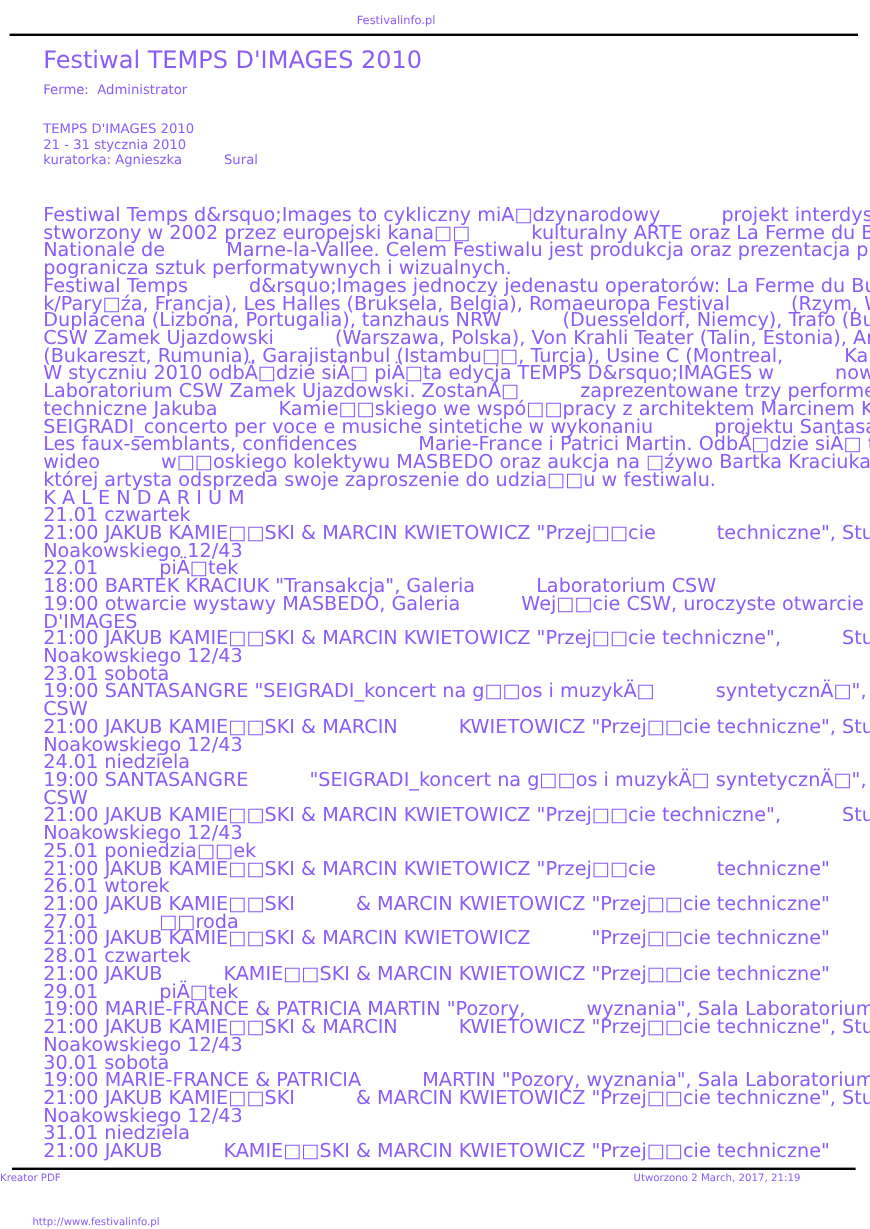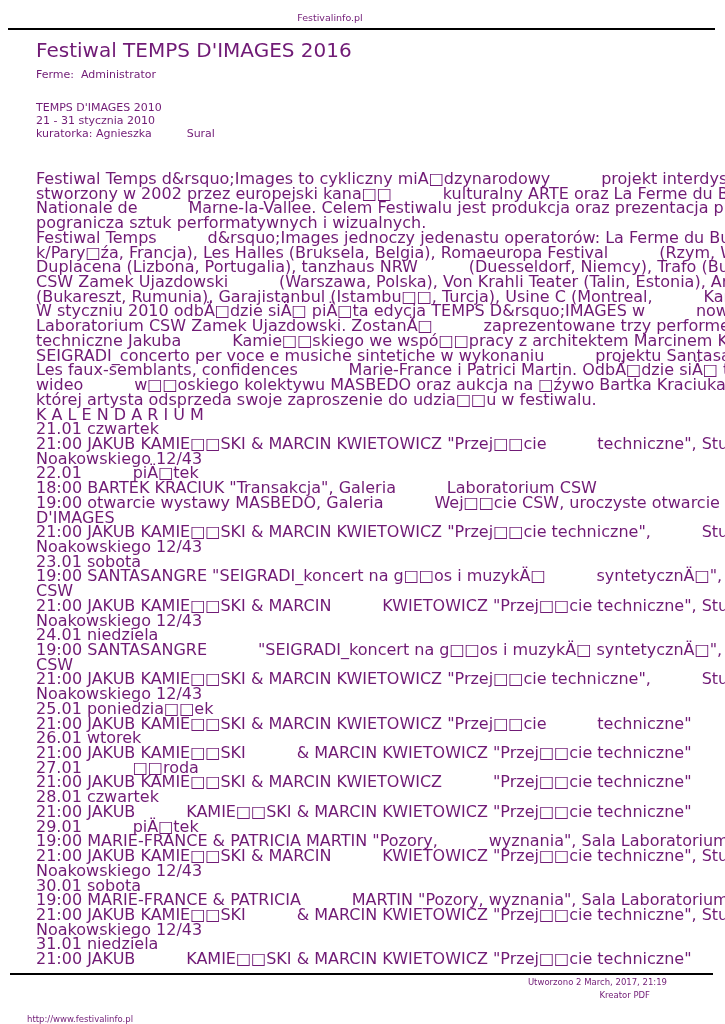--- a/index.html
+++ b/index.html
@@ -1,21 +1,21 @@
 <!DOCTYPE html>
 <html><head>
 <meta charset="utf-8">
 <style>
   html, body { margin: 0; padding: 0; background: #ffffff; }
   .page {
     position: relative;
     width: 725px;
     height: 1024px;
     background: #ffffff;
-    color: #701a75;
+    color: #8b5cf6;
     font-family: "DejaVu Sans", sans-serif;
     overflow: hidden;
   }
   .site-header {
     position: absolute;
     top: 12px; left: 0;
     width: 660px;
     text-align: center;
     font-size: 9.5px;
     line-height: 12px;
@@ -64,33 +64,33 @@
   }
   .footer {
     position: absolute;
     top: 977px; left: 0;
     width: 725px;
     height: 14px;
     font-size: 8.5px;
     line-height: 11px;
   }
   .footer-left   { position: absolute; left: 27px; top: 0; margin-top: 37px; }
-  .footer-center { position: absolute; left: 0; top: 0; width: 650px; text-align: right; margin-top: 13px; }
+  .footer-center { position: absolute; left: 0; top: 0; width: 650px; text-align: left; }
   .footer-right  { position: absolute; right: 58px; top: 0; }
 </style>
 </head>
 <body>
 
 <div class="page">
 
   <div class="site-header">Festivalinfo.pl</div>
 
   <div class="rule-top"></div>
 
-  <div class="page-title">Festiwal TEMPS D'IMAGES 2016</div>
+  <div class="page-title">Festiwal TEMPS D'IMAGES 2010</div>
 
   <div class="author-line">Ferme:  Administrator</div>
 
   <div class="meta-block">TEMPS D'IMAGES 2010
 21 - 31 stycznia 2010
 kuratorka: Agnieszka          Sural</div>
 
   <div class="body-block">Festiwal Temps d&amp;rsquo;Images to cykliczny miÄ□dzynarodowy          projekt interdyscyplinarny,
 stworzony w 2002 przez europejski kana□□          kulturalny ARTE oraz La Ferme du Buisson - Scene
 Nationale de          Marne-la-Vallee. Celem Festiwalu jest produkcja oraz prezentacja projektów          z

